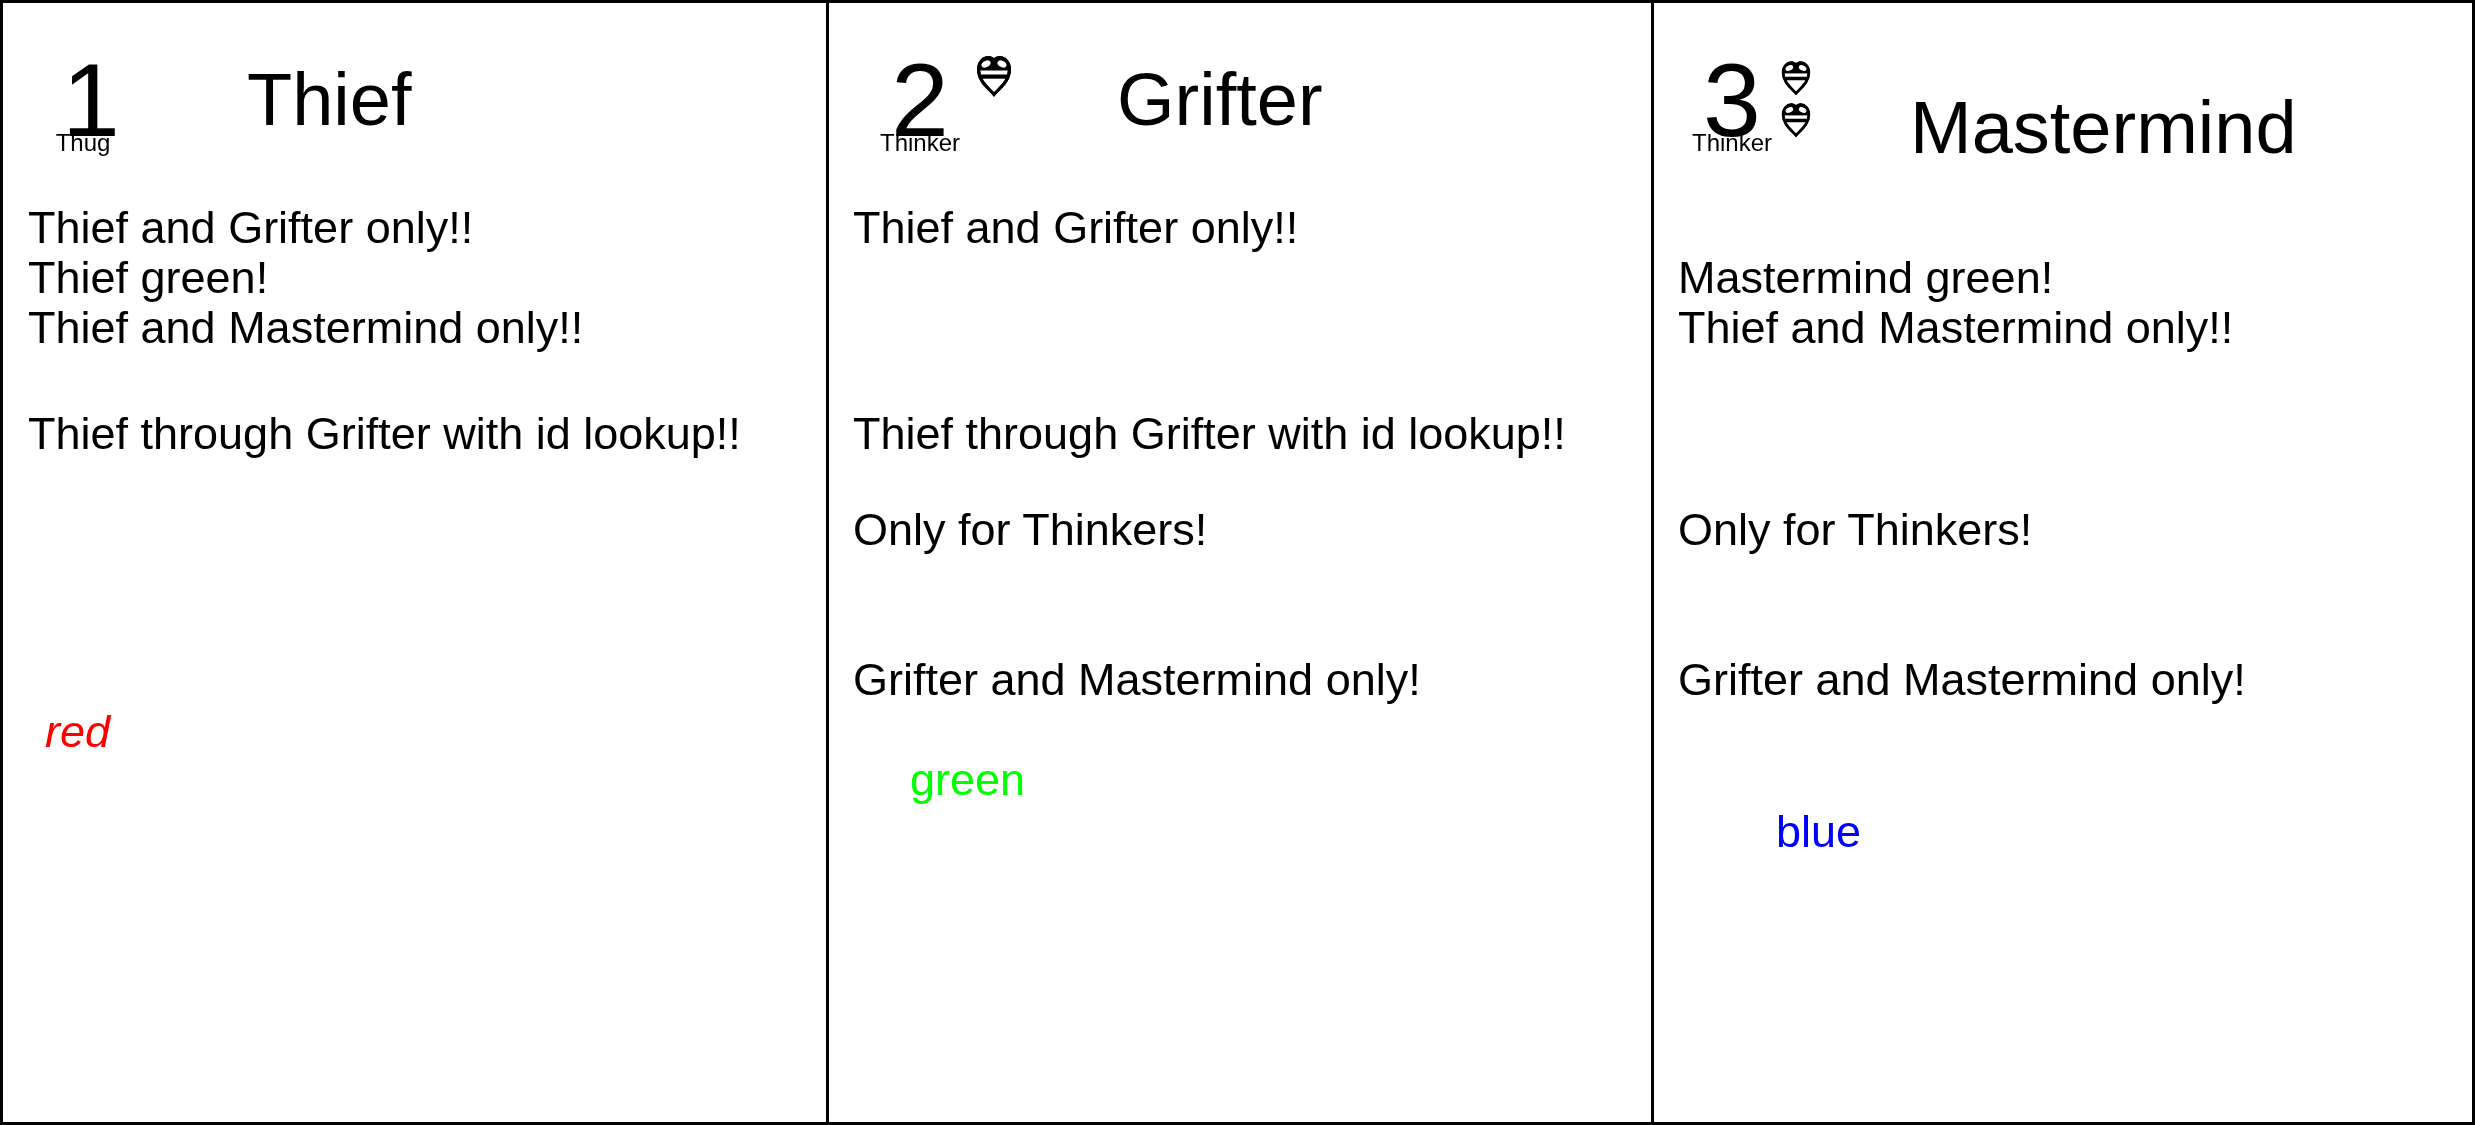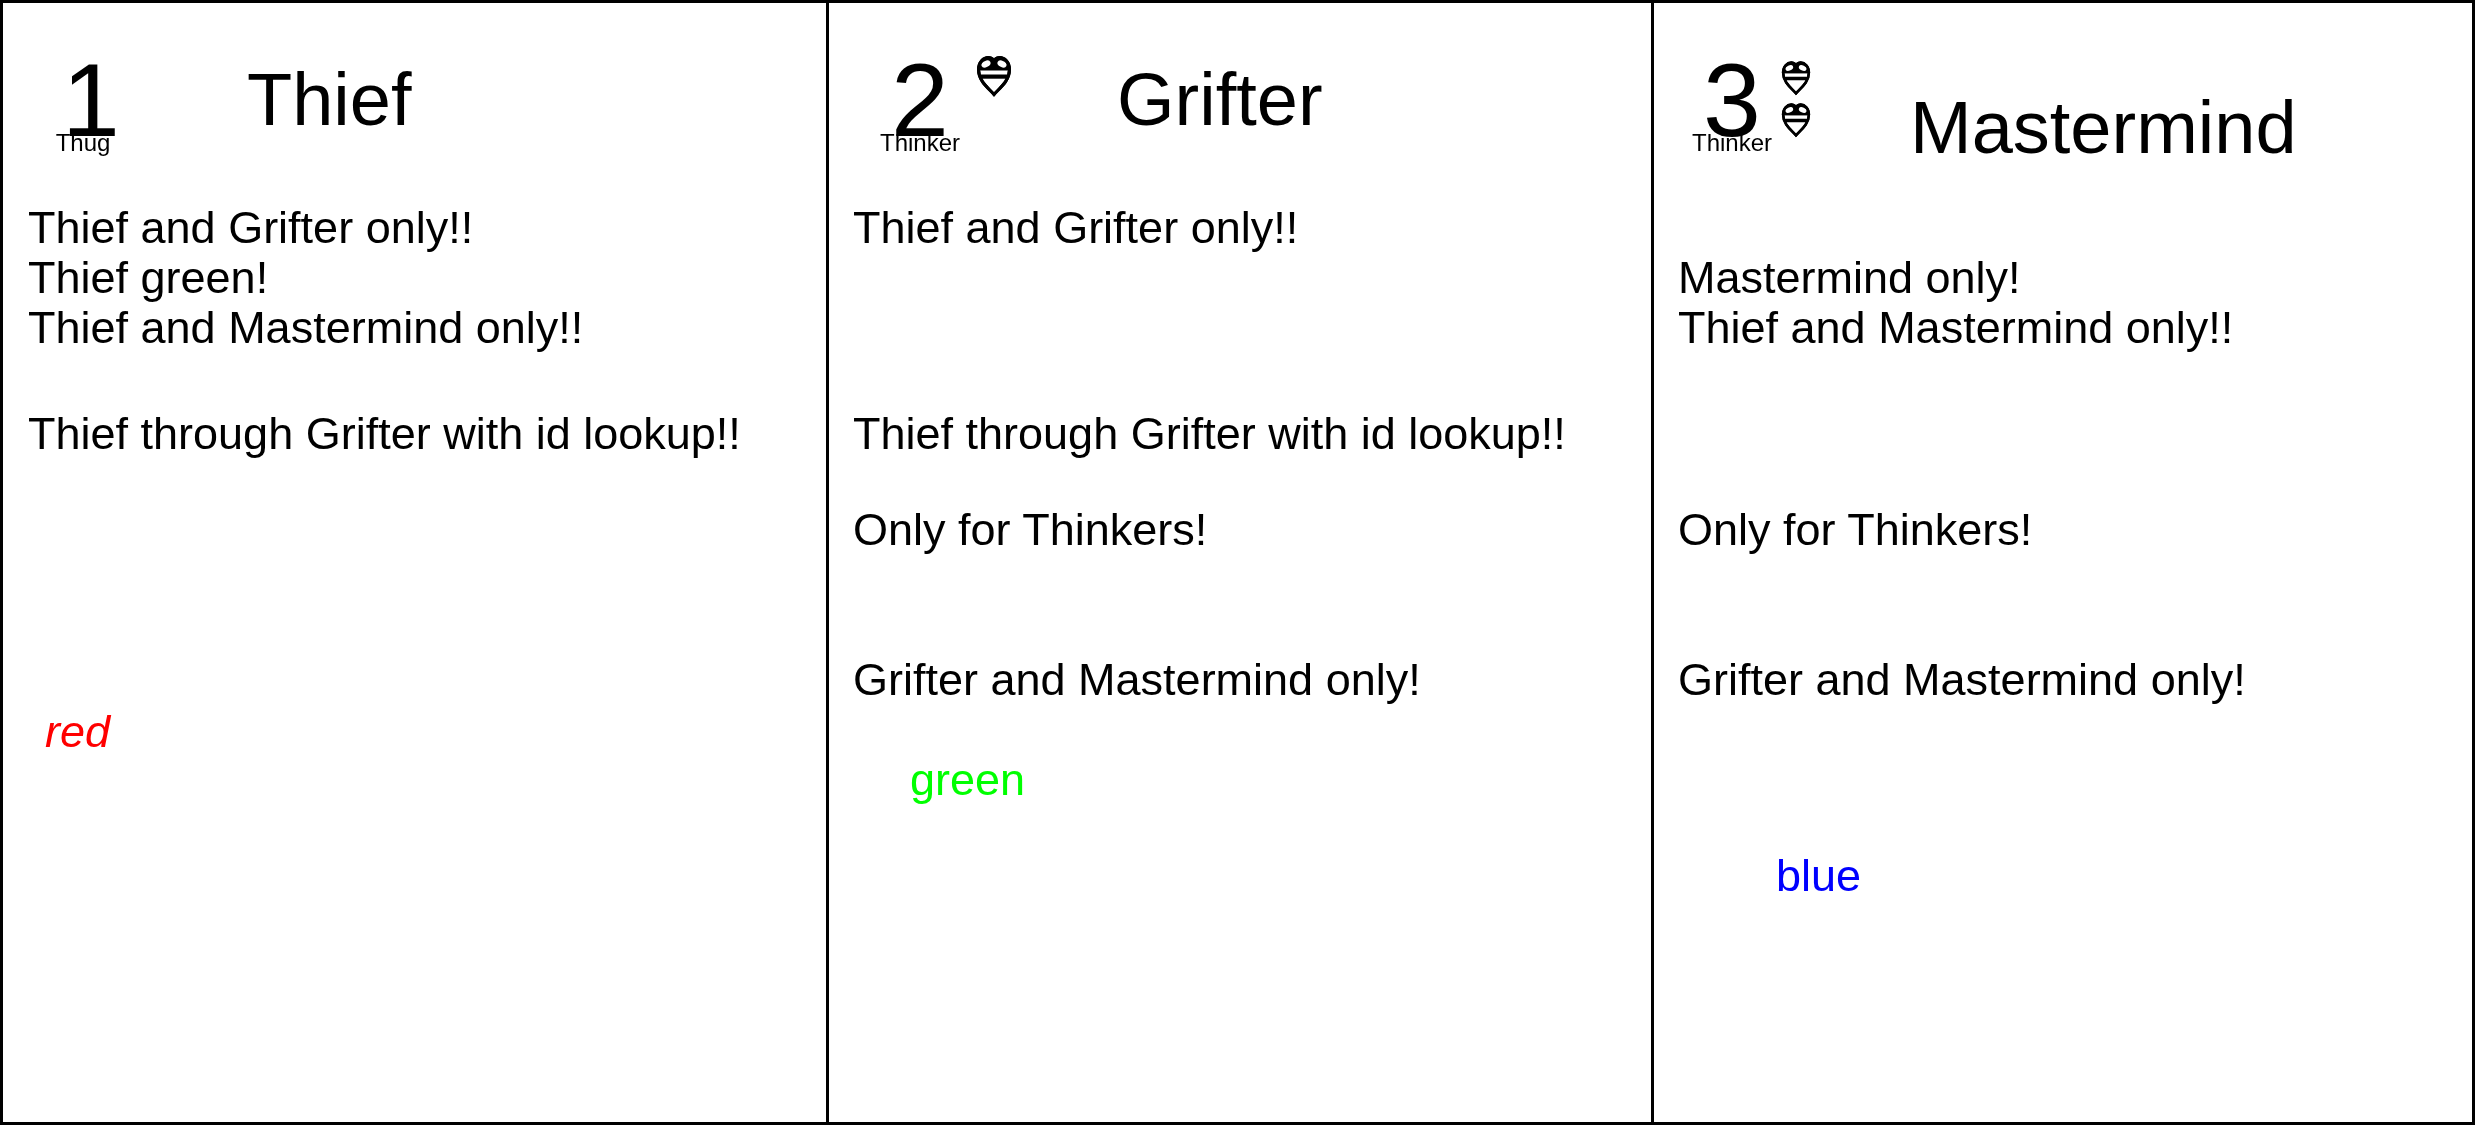--- a/index.html
+++ b/index.html
@@ -63,21 +63,21 @@
 
   
   .c3-number{left:1677px;width:104px;}
   .c3-archetype{left:1677px;width:104px;}
   .c3-heart-1{left:1778px;top:56px;}
   .c3-heart-2{left:1778px;top:98px;}
   .c3-title{left:1907px;margin-top:28px;}
   .c3-block-a{left:1675px;top:250px;}
   .c3-row-c{left:1675px;top:502px;}
   .c3-row-d{left:1675px;top:652px;}
-  .c3-color{left:1773px;top:804px;margin-top:44px;}
+  .c3-color{left:1773px;top:804px;}
 </style>
 </head>
 <body>
 
 <svg width="0" height="0" style="position:absolute">
   <defs>
     <path id="heart-shape" d="M18 39.5 C13 33.5 2.5 26.5 2.5 14.5 C2.5 7 7.5 2.5 12.5 2.5 C15.5 2.5 18 4.5 18 8 C18 4.5 20.5 2.5 23.5 2.5 C28.5 2.5 33.5 7 33.5 14.5 C33.5 26.5 23 33.5 18 39.5 Z"></path>
     <clipPath id="heart-clip">
         <use href="#heart-shape"></use>
       </clipPath>
@@ -137,21 +137,21 @@
         </svg>
     </div>
     <div class="hearts c3-heart-2">
       <svg class="heart" width="30" height="38" viewBox="0 0 36 42">
           <use href="#striped-heart"></use>
         </svg>
     </div>
     <div class="card-title c3-title">Mastermind</div>
 
     <div class="body-text c3-block-a">
-      <div>Mastermind only!</div>
+      <div>Mastermind green!</div>
       <div>Thief and Mastermind only!!</div>
     </div>
     <div class="body-text c3-row-c">Only for Thinkers!</div>
     <div class="body-text c3-row-d">Grifter and Mastermind only!</div>
     <div class="body-text c3-color" style="color: rgb(0, 0, 255);">blue</div>
   </div>
 
 </div>
 
 </body></html>

